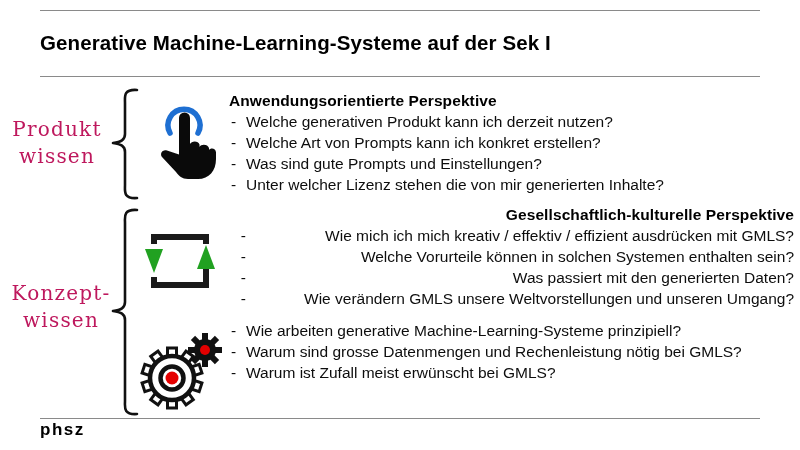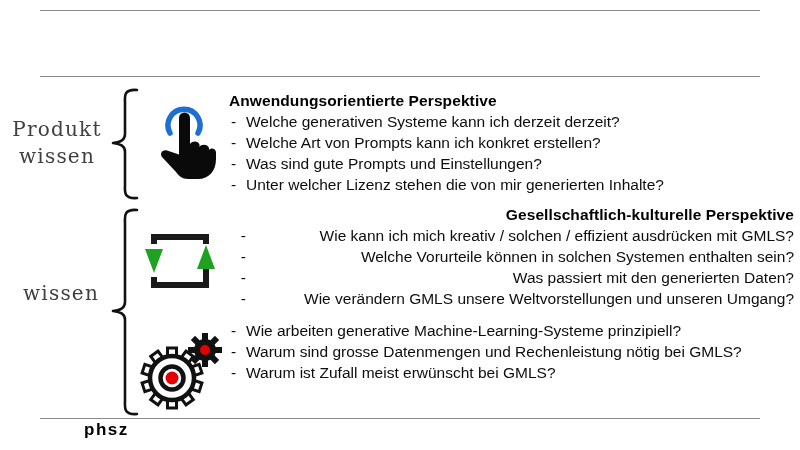--- a/index.html
+++ b/index.html
@@ -13,27 +13,26 @@
   .rule.bottom { top:418px; }
 
   .page-title {
     position:absolute; left:40px; top:17px; font-size:20.5px; font-weight:bold;
     letter-spacing:0.1px; white-space:nowrap;
   }
 
   .footer-logo {
     position:absolute; left:40px; top:420px; font-size:17px; font-weight:bold;
     letter-spacing:1.5px;
-    margin-left:44px;
   }
 
   .side-label {
     position:absolute; text-align:center;
     font-family:"DejaVu Serif", serif; font-size:20px; line-height:27px;
-    letter-spacing:1.2px; color:#404040;
+    letter-spacing:1.2px; color:#be185d;
   }
   .side-label.produkt { left:4px;  top:116px; width:106px; }
   .side-label.konzept { left:2px;  top:280px; width:118px; }
 
   .brace { position:absolute; }
   .brace.b1 { left:106px; top:86px; }
   .brace.b2 { left:106px; top:206px; }
 
   .icon { position:absolute; }
   .icon.tap   { left:146px; top:97px;  }
@@ -54,27 +53,29 @@
   }
   .section li .dash { flex:0 0 15px; padding-left:2px; }
   .section li .itxt { flex:1; white-space:nowrap; }
 </style>
 </head>
 <body>
 
 <div class="slide">
 
   <div class="rule top"></div>
+  <h1 class="page-title">Generative Machine-Learning-Systeme auf der Sek I</h1>
   <div class="rule title"></div>
 
   <div class="side-label produkt">
     <div>Produkt</div>
     <div>wissen</div>
   </div>
   <div class="side-label konzept">
+    <div>Konzept-</div>
     <div>wissen</div>
   </div>
 
   <svg class="brace b1" width="36" height="116" viewBox="0 0 36 116">
     <path d="M31 4 C17 3 19 11 19 17 L19 48 C19 54 15 56 7 57 C15 58 19 60 19 66 L19 99 C19 105 17 113 31 112" fill="none" stroke="#111" stroke-width="2.6" stroke-linecap="round" stroke-linejoin="round"></path>
   </svg>
   <svg class="brace b2" width="36" height="212" viewBox="0 0 36 212">
     <path d="M31 4 C17 3 19 11 19 17 L19 96 C19 102 15 104 7 105 C15 106 19 108 19 114 L19 195 C19 201 17 209 31 208" fill="none" stroke="#111" stroke-width="2.6" stroke-linecap="round" stroke-linejoin="round"></path>
   </svg>
 
@@ -122,21 +123,21 @@
       <circle cx="73" cy="20" r="11" fill="#111"></circle>
       <circle cx="73" cy="20" r="5" style="fill:var(--accent-red)"></circle>
     </g>
   </svg>
 
   <div class="section s1">
     <h3>Anwendungsorientierte Perspektive</h3>
     <ul>
       <li>
           <span class="dash">-</span>
-          <span class="itxt">Welche generativen Systeme kann ich derzeit derzeit?</span>
+          <span class="itxt">Welche generativen Produkt kann ich derzeit nutzen?</span>
         </li>
       <li>
           <span class="dash">-</span>
           <span class="itxt">Welche Art von Prompts kann ich konkret erstellen?</span>
         </li>
       <li>
           <span class="dash">-</span>
           <span class="itxt">Was sind gute Prompts und Einstellungen?</span>
         </li>
       <li>
@@ -144,21 +145,21 @@
           <span class="itxt">Unter welcher Lizenz stehen die von mir generierten Inhalte?</span>
         </li>
     </ul>
   </div>
 
   <div class="section s2">
     <h3>Gesellschaftlich-kulturelle Perspektive</h3>
     <ul>
       <li>
           <span class="dash">-</span>
-          <span class="itxt">Wie kann ich mich kreativ / solchen / effizient ausdrücken mit GMLS?</span>
+          <span class="itxt">Wie mich ich mich kreativ / effektiv / effizient ausdrücken mit GMLS?</span>
         </li>
       <li>
           <span class="dash">-</span>
           <span class="itxt">Welche Vorurteile können in solchen Systemen enthalten sein?</span>
         </li>
       <li>
           <span class="dash">-</span>
           <span class="itxt">Was passiert mit den generierten Daten?</span>
         </li>
       <li>

